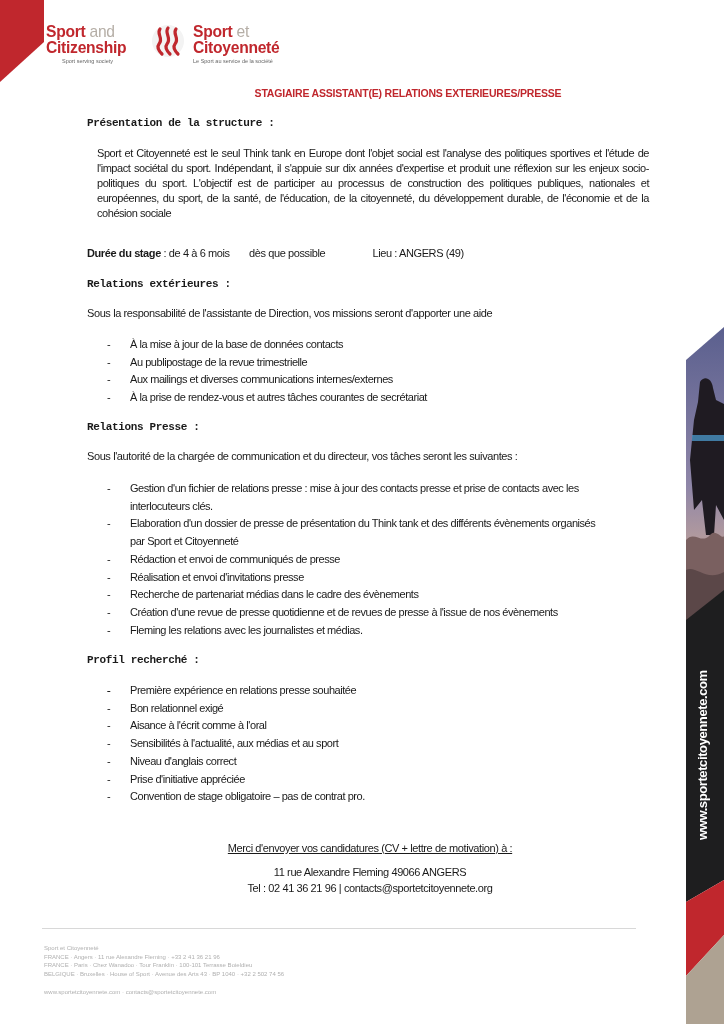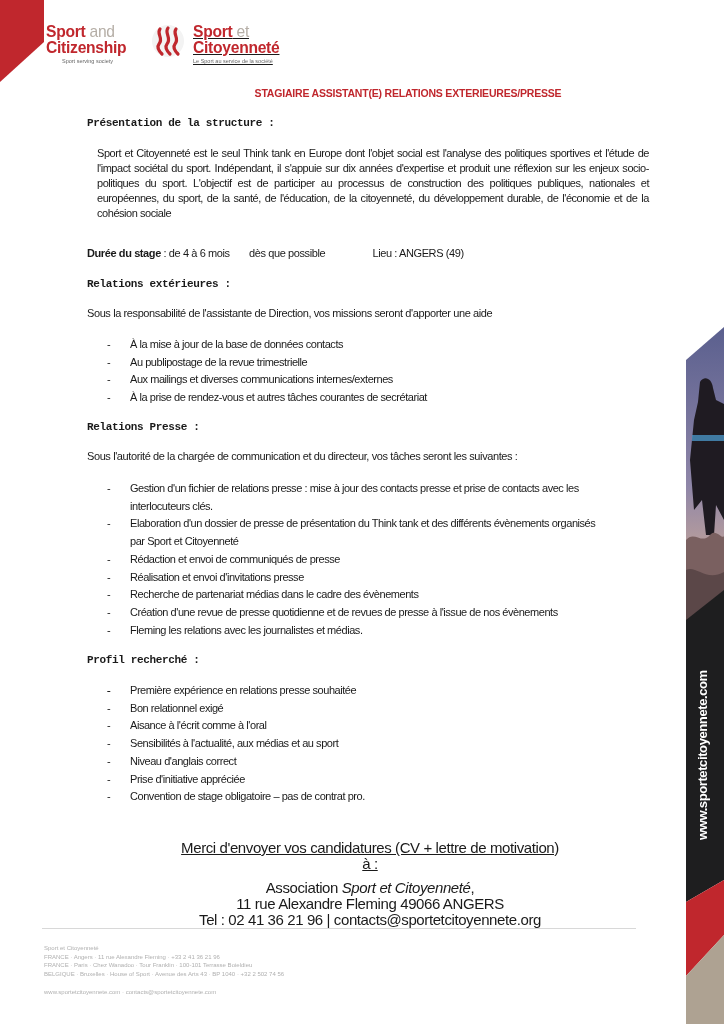--- a/index.html
+++ b/index.html
@@ -9,31 +9,31 @@
   .corner-shape { position: absolute; left: 0; top: 0; width: 44px; height: 82px; }
 
   .logo { position: absolute; top: 24px; left: 46px; height: 44px; }
   .logo-block { position: absolute; top: 0; }
   .logo-line { font-family: "Liberation Sans", sans-serif; font-weight: bold; font-size: 17px; line-height: 16px; letter-spacing: -0.3px; color: #c0272d; white-space: nowrap; transform: scaleX(0.92); transform-origin: left; }
   .logo-line .grey { color: #b5aea6; font-weight: normal; }
   .logo-tag { font-size: 5.5px; color: #666; margin-top: 2px; white-space: nowrap; }
   .logo-en { left: 0; }
   .logo-en .logo-tag { margin-left: 16px; }
   .logo-mark { position: absolute; left: 105px; top: 0; width: 34px; height: 34px; }
-  .logo-fr { left: 147px; text-decoration: underline; }
+  .logo-fr { left: 147px; }
   .title { position: absolute; top: 87px; left: 0; width: 724px; text-align: center; color: #c0272d; font-weight: bold; font-size: 10.5px; letter-spacing: -0.2px; padding-left: 92px; }
   .heading { font-weight: bold; position: absolute; left: 87px; font-size: 11px; letter-spacing: -0.35px; font-family: Liberation Mono, monospace; }
   .para { position: absolute; left: 97px; width: 552px; font-size: 11px; line-height: 15px; letter-spacing: -0.45px; text-align: justify; }
   .line { position: absolute; left: 87px; font-size: 11px; letter-spacing: -0.4px; white-space: nowrap; }
   .line b { font-weight: bold; }
   .list { position: absolute; left: 87px; width: 552px; list-style: none; }
   .list li { position: relative; padding-left: 43px; font-size: 11px; line-height: 17.7px; letter-spacing: -0.45px; }
   .list li .dash { position: absolute; left: 20px; top: 0; }
 
-  .contact { position: absolute; left: 180px; width: 380px; text-align: center; font-size: 15px; letter-spacing: -0.4px; line-height: 16px; }
+  .contact { position: absolute; left: 180px; width: 380px; text-align: center; font-size: 11px; letter-spacing: -0.4px; line-height: 16px; }
   .contact .cta { text-decoration: underline; margin-bottom: 8px; }
   .contact i { font-style: italic; }
 
   .divider { position: absolute; left: 42px; top: 928px; width: 594px; height: 1px; background: #d8d8d8; }
 
   .footer { position: absolute; left: 44px; top: 944px; font-size: 6px; line-height: 8.5px; color: #b0b0b0; white-space: nowrap; }
   .footer .gap { height: 10px; }
 
   .sidebar { position: absolute; left: 686px; top: 320px; width: 38px; height: 704px; }
   .vtext { position: absolute; left: 695px; top: 840px; transform: rotate(-90deg); transform-origin: left top; color: #ffffff; font-weight: bold; font-size: 13px; letter-spacing: -0.4px; white-space: nowrap; }
@@ -105,21 +105,20 @@
   <li><span class="dash">-</span><span>Bon relationnel exigé</span></li>
   <li><span class="dash">-</span><span>Aisance à l'écrit comme à l'oral</span></li>
   <li><span class="dash">-</span><span>Sensibilités à l'actualité, aux médias et au sport</span></li>
   <li><span class="dash">-</span><span>Niveau d'anglais correct</span></li>
   <li><span class="dash">-</span><span>Prise d'initiative appréciée</span></li>
   <li><span class="dash">-</span><span>Convention de stage obligatoire – pas de contrat pro.</span></li>
 </ul>
 
 <div class="contact" style="top:840px">
   <div class="cta">Merci d'envoyer vos candidatures (CV + lettre de motivation) à :</div>
-  <div><span>Association </span><i>Sport et Citoyenneté</i><span>,</span></div>
   <div>11 rue Alexandre Fleming 49066 ANGERS</div>
   <div>Tel : 02 41 36 21 96 | contacts@sportetcitoyennete.org</div>
 </div>
 
 <div class="divider"></div>
 
 <div class="footer">
   <div>Sport et Citoyenneté</div>
   <div>FRANCE · Angers · 11 rue Alexandre Fleming · +33 2 41 36 21 96</div>
   <div>FRANCE · Paris · Chez Wanadoo · Tour Franklin · 100-101 Terrasse Boieldieu</div>

